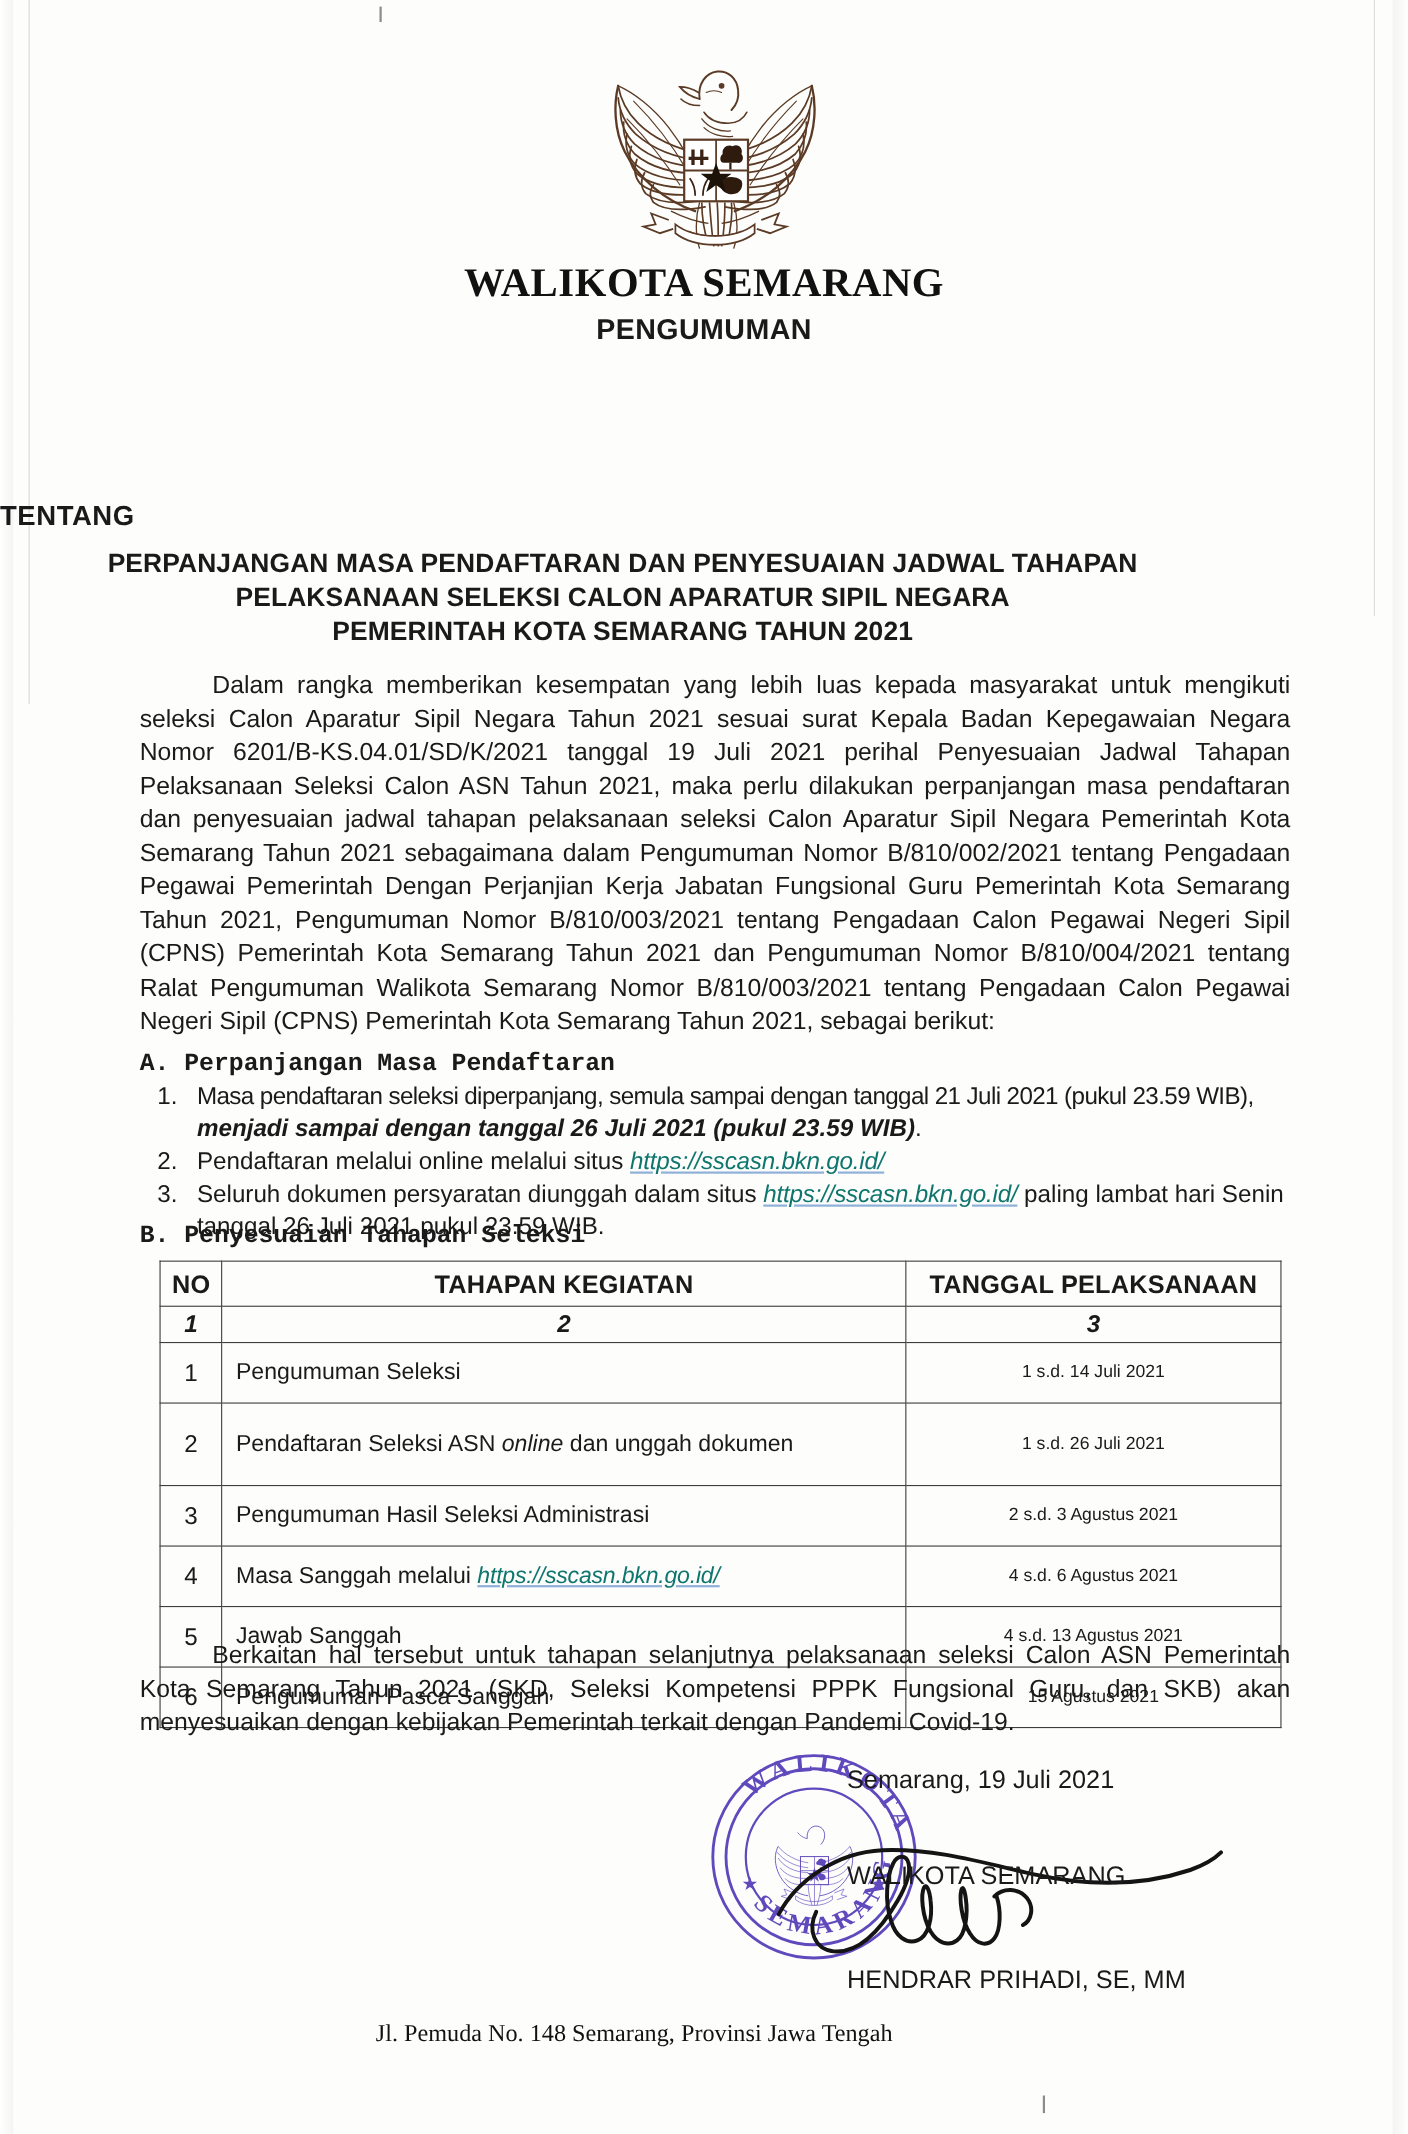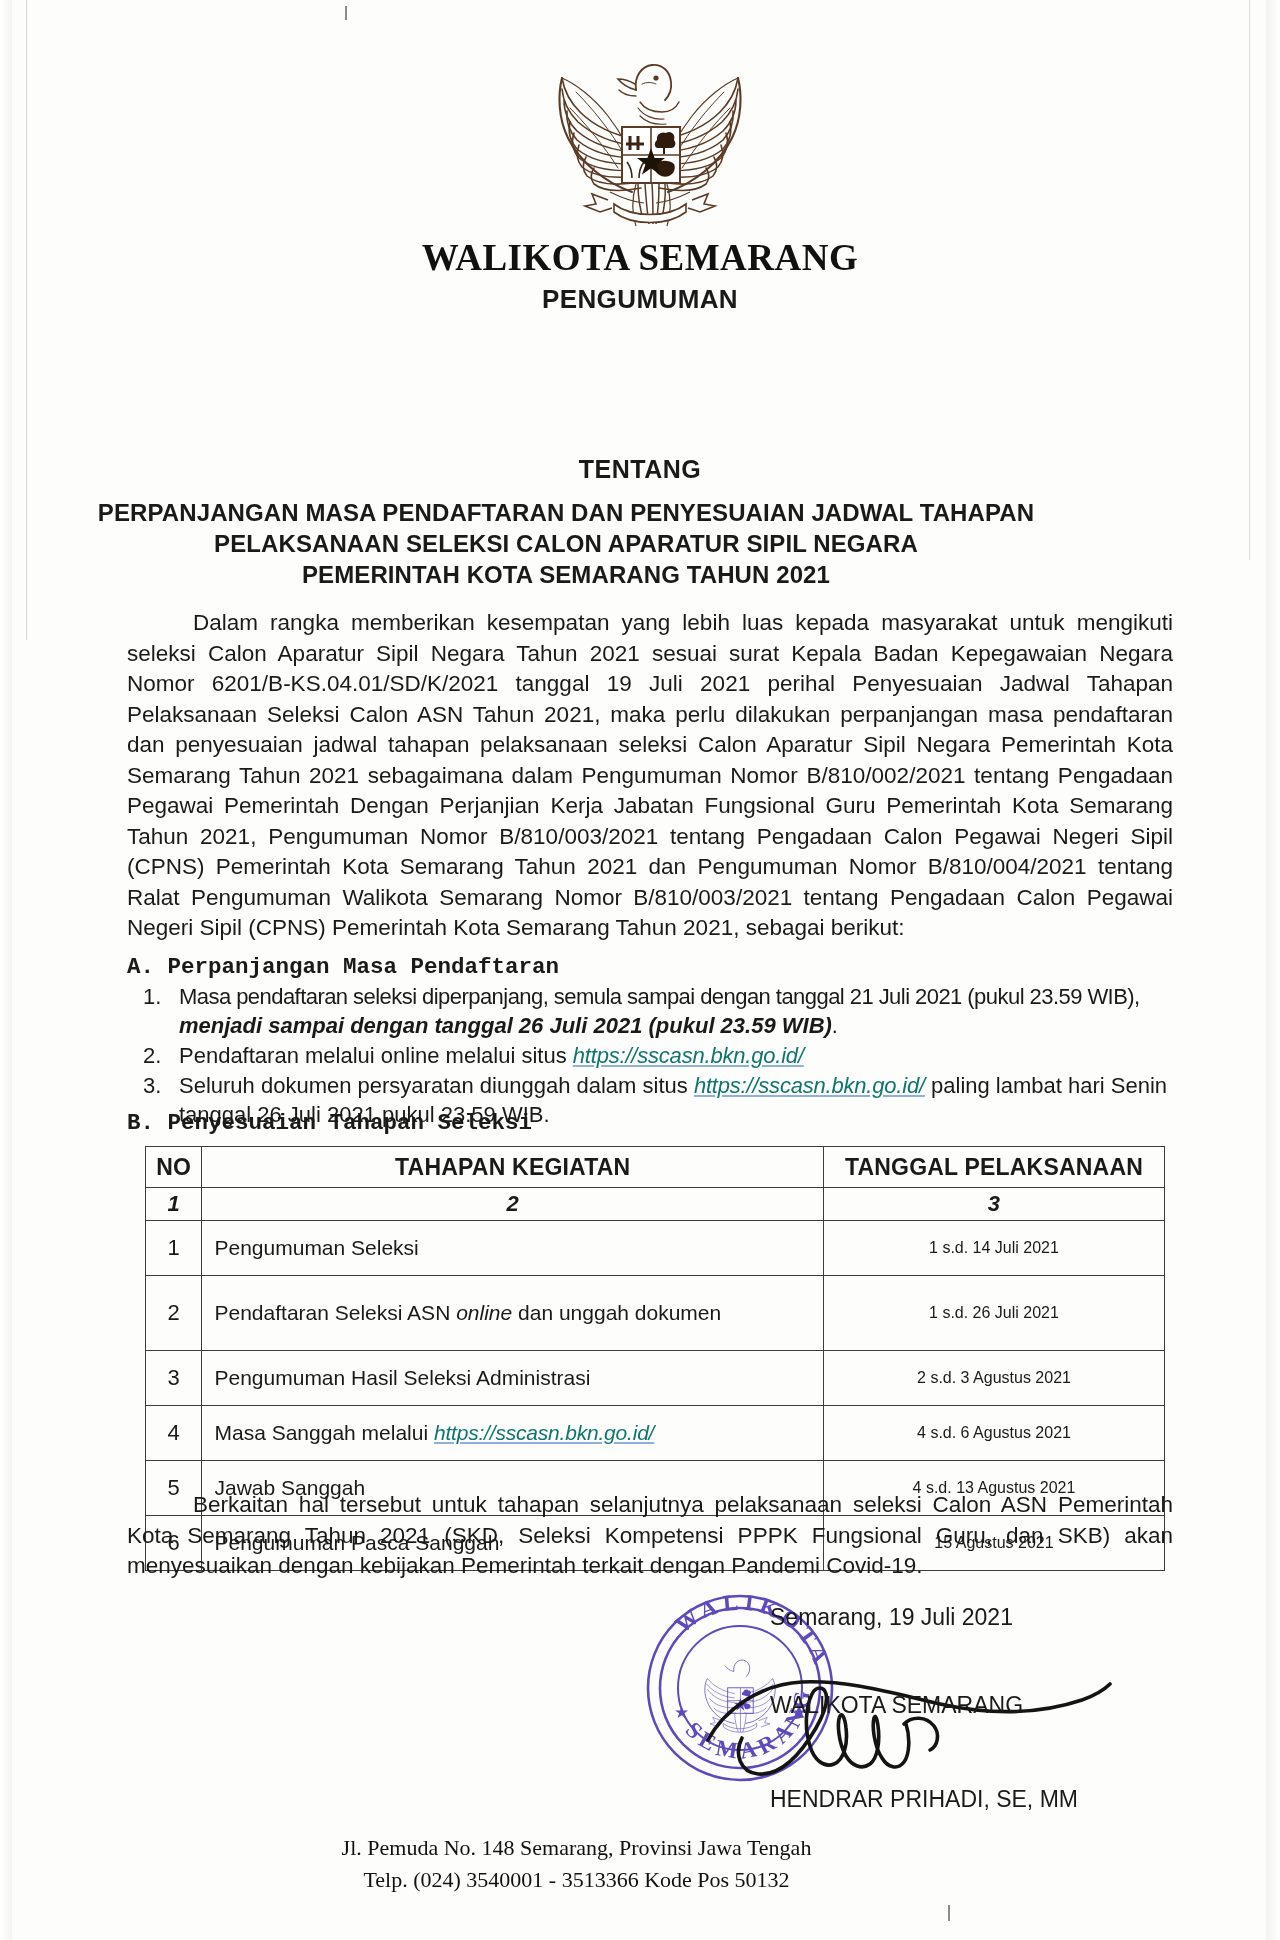--- a/index.html
+++ b/index.html
@@ -66,21 +66,20 @@
     font-weight:normal;
     color:#9b9b9f;
     letter-spacing:1.5px;
     font-size:23px;
     opacity:.85;
     padding-left:10px;
   }
   .tentang{
     position:absolute;
     left:0; top:455px; width:1280px;
-    text-align:center;
     font-size:25px;
     font-weight:bold;
     letter-spacing:0.5px;
   }
   .subject{
     position:absolute;
     left:0; top:497px; width:1132px;
     text-align:center;
     font-size:24px;
     font-weight:bold;
@@ -462,16 +461,15 @@
   </div>
 
   <div class="sig">
     <div class="l1">Semarang, 19 Juli 2021</div>
     <div class="l2">WALIKOTA SEMARANG</div>
     <div class="l3">HENDRAR PRIHADI, SE, MM</div>
   </div>
 
   <div class="footer">
     <div>Jl. Pemuda No. 148 Semarang, Provinsi Jawa Tengah</div>
-    <div>Telp. (024) 3540001 - 3513366 Kode Pos 50132</div>
   </div>
 
 </div>
 
 </body></html>

